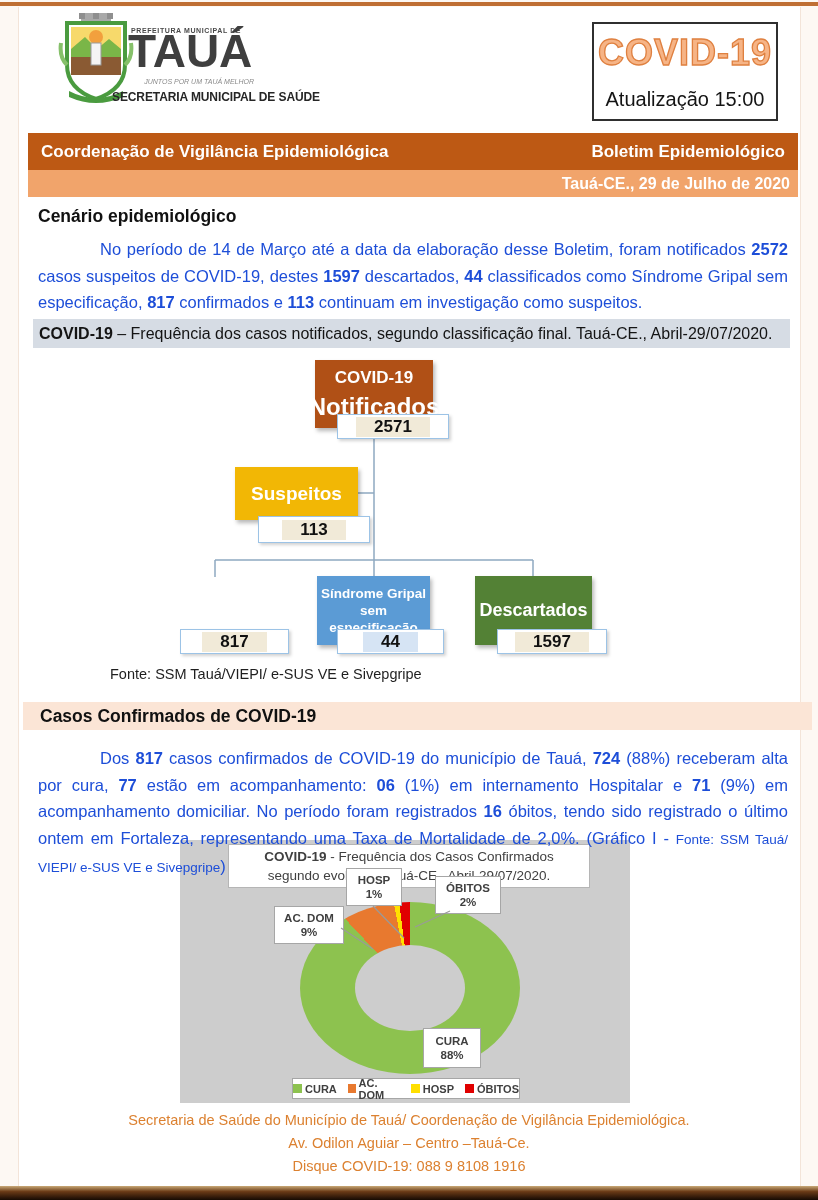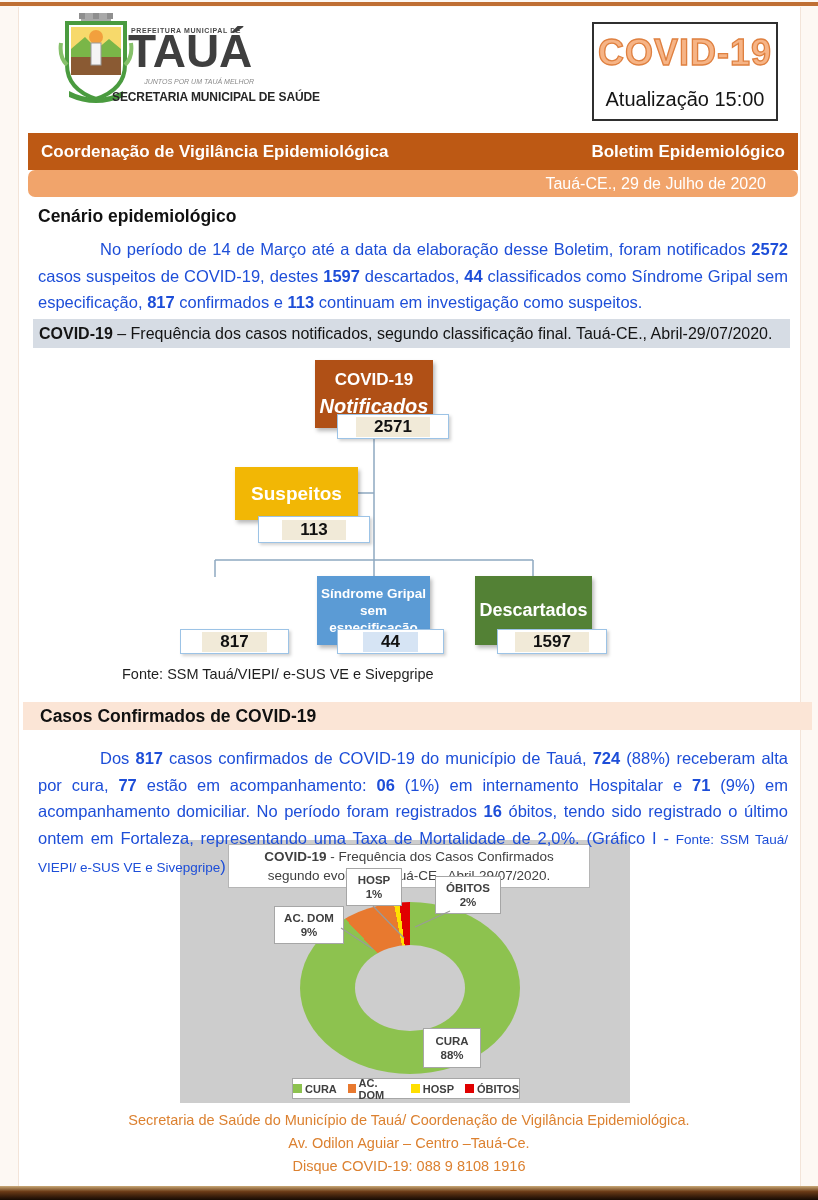--- a/index.html
+++ b/index.html
@@ -20,57 +20,57 @@
   .logo-secretariat{left:112px;top:90px;font-size:12px;font-weight:bold;color:#262626;letter-spacing:-0.1px;z-index:6;}
   .covid-box{left:592px;top:22px;width:182px;height:95px;border:2px solid #2f2f2f;background:#fff;z-index:6;}
   .covid-title{position:absolute;left:0;top:8px;width:100%;text-align:center;font-size:36px;font-weight:bold;
         color:#f6b486;-webkit-text-stroke:1.3px #df8040;letter-spacing:1px;}
   .covid-update{position:absolute;left:0;bottom:8px;width:100%;text-align:center;font-size:20px;color:#141414;}
 
   .bar-brown{left:28px;top:133px;width:770px;height:37px;background:#bd5914;z-index:4;
         display:flex;align-items:center;justify-content:space-between;padding:0 13px;box-sizing:border-box;
         color:#fff;font-weight:bold;font-size:17px;}
   .bar-date{left:28px;top:170px;width:770px;height:27px;background:#f1a46b;z-index:4;
-        display:flex;align-items:center;justify-content:flex-end;padding:0 32px;box-sizing:border-box;
-        color:#fff;font-weight:normal;font-size:16px;border-radius:7px;}
+        display:flex;align-items:center;justify-content:flex-end;padding:0 8px;box-sizing:border-box;
+        color:#fff;font-weight:bold;font-size:16px;}
 
   .section-heading{left:38px;top:206px;font-size:17.5px;font-weight:bold;color:#111;z-index:6;}
   .para{left:38px;width:750px;font-size:16.5px;line-height:26.5px;text-align:justify;text-indent:62px;z-index:6;color:#1d4ed8;}
   .para .b{font-weight:bold;}
   .para .s{font-size:13.5px;}
   .p1{top:236px;}
   .p2{top:745px;}
 
   .caption-bar{left:33px;top:319px;width:757px;height:29px;background:#d6dce4;z-index:4;
         display:flex;align-items:center;padding:0 6px;box-sizing:border-box;font-size:16px;color:#141414;}
   .caption-bar .b{font-weight:bold;}
 
   .peach-bar{left:23px;top:702px;width:789px;height:28px;background:#fbe5d6;z-index:4;
         display:flex;align-items:center;padding:0 17px;box-sizing:border-box;font-size:17.5px;font-weight:bold;color:#111;}
 
   
   .flow-box{z-index:6;display:flex;flex-direction:column;align-items:center;justify-content:center;
         color:#fff;font-weight:bold;text-align:center;box-shadow:2px 3px 4px rgba(0,0,0,.28);}
   .fb-root{left:315px;top:360px;width:118px;height:68px;background:#b05016;gap:5px;}
   .fb-root .l1{font-size:17px;}
-  .fb-root .l2{font-size:20px;font-style:italic;}
+  .fb-root .l2{font-size:24px;}
   .fb-susp{left:235px;top:467px;width:123px;height:53px;background:#f2b705;font-size:19px;}
   .fb-conf{left:157px;top:576px;width:116px;height:69px;background:#eca47e;font-size:18px;}
   .fb-grip{left:317px;top:576px;width:113px;height:69px;background:#5b9bd5;font-size:13.5px;line-height:17px;}
   .fb-desc{left:475px;top:576px;width:117px;height:69px;background:#538135;font-size:18px;}
   .num-box{z-index:7;background:#fff;border:1.5px solid #9cc3e6;display:flex;align-items:center;justify-content:center;
         box-shadow:2px 2px 3px rgba(0,0,0,.18);}
   .num-box .numval{background:#f1ead8;padding:0 18px;font-size:17px;font-weight:bold;color:#111;line-height:20px;}
   .num-box.band-blue .numval{background:#d6e4f4;}
   .nb-2571{left:337px;top:414px;width:110px;height:23px;}
   .nb-113{left:258px;top:516px;width:110px;height:25px;}
   .nb-817{left:180px;top:629px;width:107px;height:23px;}
   .nb-44{left:337px;top:629px;width:105px;height:23px;}
   .nb-1597{left:497px;top:629px;width:108px;height:23px;}
-  .flow-source{left:110px;top:666px;font-size:14.5px;color:#1f1f1f;z-index:6;margin-left:12px;}
+  .flow-source{left:110px;top:666px;font-size:14.5px;color:#1f1f1f;z-index:6;}
 
   
   .chart-panel{left:180px;top:840px;width:450px;height:263px;background:#cdcdcd;z-index:2;}
   .chart-title{position:absolute;left:48px;top:4px;width:362px;height:44px;background:#fff;border:1px solid #b5b5b5;
         box-sizing:border-box;display:flex;align-items:center;justify-content:center;text-align:center;
         font-size:13.5px;line-height:19px;color:#404040;padding:0 8px;z-index:4;}
   .chart-title .b{font-weight:bold;}
   .donut{position:absolute;left:120px;top:62px;width:220px;height:172px;border-radius:50%;z-index:3;}
   .donut-hole{position:absolute;left:175px;top:105px;width:110px;height:86px;border-radius:50%;background:#cdcdcd;z-index:4;}
   .slice-label{position:absolute;background:#fff;border:1px solid #a6a6a6;z-index:6;

